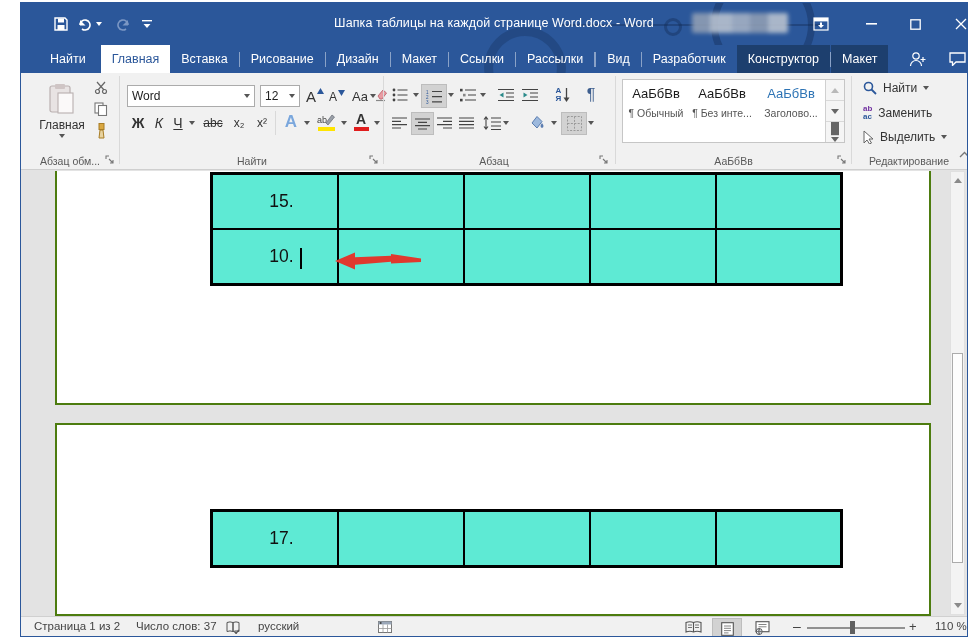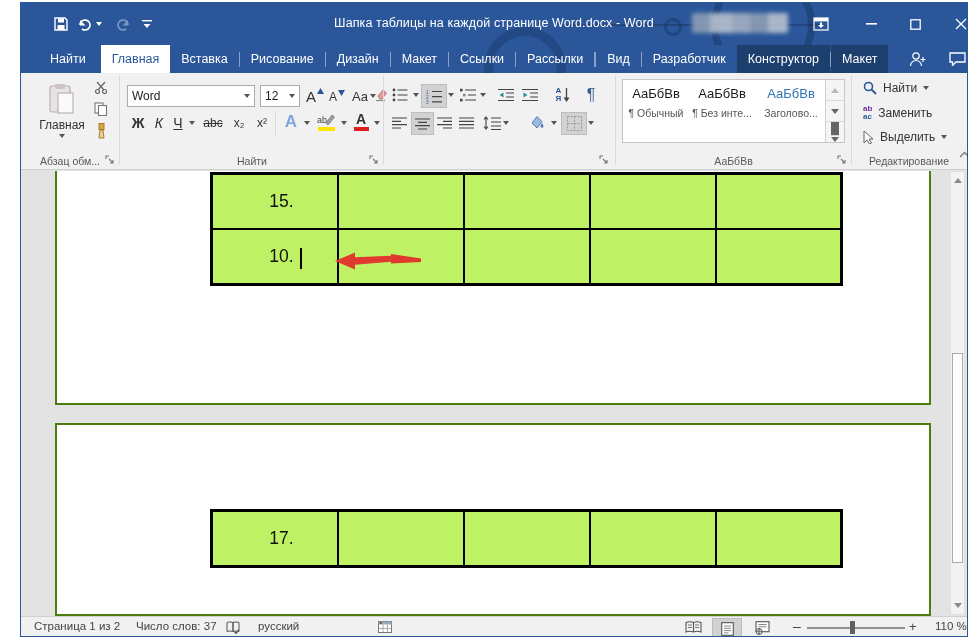--- a/index.html
+++ b/index.html
@@ -37,21 +37,21 @@
   .stylepreview{font-size:13px;color:#1a1a1a;white-space:nowrap;overflow:hidden}
   .stylename{font-size:10.5px;color:#555;margin-top:6px;white-space:nowrap;overflow:hidden}
   .gscroll{position:absolute;right:0;top:0;bottom:0;width:18px;background:#f5f5f5;border-left:1px solid #d0d0d0;display:flex;flex-direction:column}
   .gscroll div{flex:1;display:flex;align-items:center;justify-content:center;border-bottom:1px solid #d9d9d9}
   .tri-up{width:0;height:0;border-left:4px solid transparent;border-right:4px solid transparent;border-bottom:5px solid #b9b9b9}
   .tri-dn{width:0;height:0;border-left:4px solid transparent;border-right:4px solid transparent;border-top:5px solid #666}
   .edit-row{position:absolute;left:10px;display:flex;align-items:center;gap:6px;font-size:12px;color:#333;white-space:nowrap}
   
   .docarea{position:relative;height:446px;background:#e3e3e3;overflow:hidden}
   .page{position:absolute;left:34px;width:876px;background:#fff;border:2px solid #4d7c0f;box-sizing:border-box}
-  .doc-table{position:absolute;left:153px;border-collapse:collapse;table-layout:fixed;width:633px;background:#bef264}
+  .doc-table{position:absolute;left:153px;border-collapse:collapse;table-layout:fixed;width:633px;background:#5eead4}
   .doc-table td{border:2.5px solid #000;height:51px;vertical-align:middle}
   .doc-table{border:3px solid #000}
   .doc-table td:first-child{text-align:right;padding-right:43px;font-size:17.5px;color:#111}
   .caret{position:absolute;width:2px;height:21px;background:#000}
   
   .vscroll{position:absolute;right:2px;top:1px;width:15px;height:444px;background:#f3f3f3;border:1px solid #e0e0e0;box-sizing:border-box}
   .vbtn{position:absolute;left:0;right:0;height:17px;display:flex;align-items:center;justify-content:center;background:#f3f3f3}
   .vthumb{position:absolute;left:1px;right:1px;top:181px;height:208px;background:#fdfdfd;border:1px solid #ababab}
   .stri-up{width:0;height:0;border-left:4px solid transparent;border-right:4px solid transparent;border-bottom:5px solid #8a8a8a}
   .stri-dn{width:0;height:0;border-left:4px solid transparent;border-right:4px solid transparent;border-top:5px solid #8a8a8a}
@@ -385,20 +385,21 @@
         <span class="dd"></span>
       </div>
     <div class="btn on" style="left:540px;top:39px;width:24px;height:21px">
       <svg width="15" height="15" viewBox="0 0 15 15">
           <path d="M0.5 0.5 h14 v14 h-14 z M7.5 0.5 v14 M0.5 7.5 h14" stroke="#9a9a9a" stroke-width="1" stroke-dasharray="2 1.4" fill="none"></path>
         </svg>
     </div>
     <div class="btn" style="left:565px;top:44px;width:9px;height:12px">
         <span class="dd"></span>
       </div>
+    <div class="grplabel" style="left:368px;width:210px">Абзац</div>
     <div class="launcher" style="left:578px">
       <svg width="10" height="10" viewBox="0 0 10 10">
           <path d="M1 4 V1 h3 M4 4 l4 4 M8 5 v3 h-3" fill="none" stroke="#777" stroke-width="1.1"></path>
         </svg>
     </div>
     <div class="grp-sep" style="left:594px"></div>
 
     <div class="abs" style="left:601px;top:6px;width:223px;height:64px;background:#fff;border:1px solid #c6c6c6;box-sizing:border-box;display:flex">
       <div class="styleitem">
         <div class="stylepreview">АаБбВв</div>

